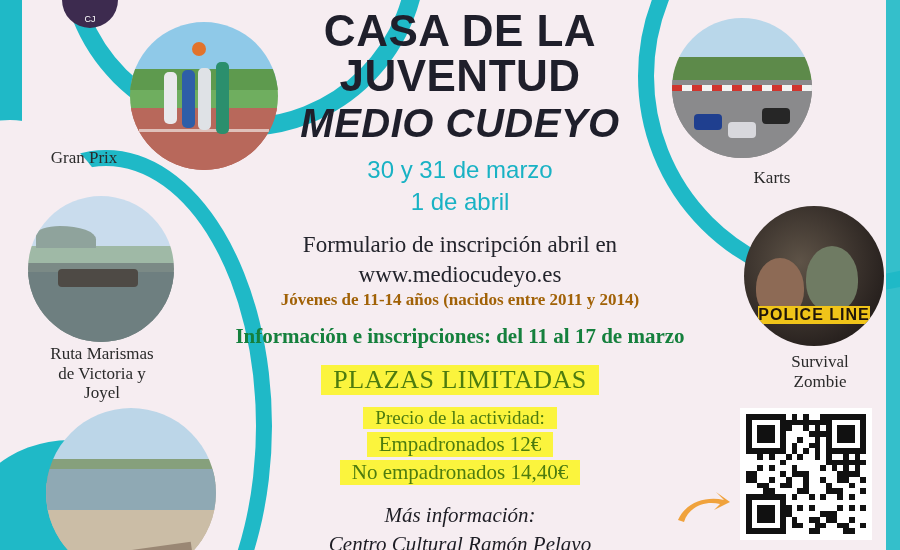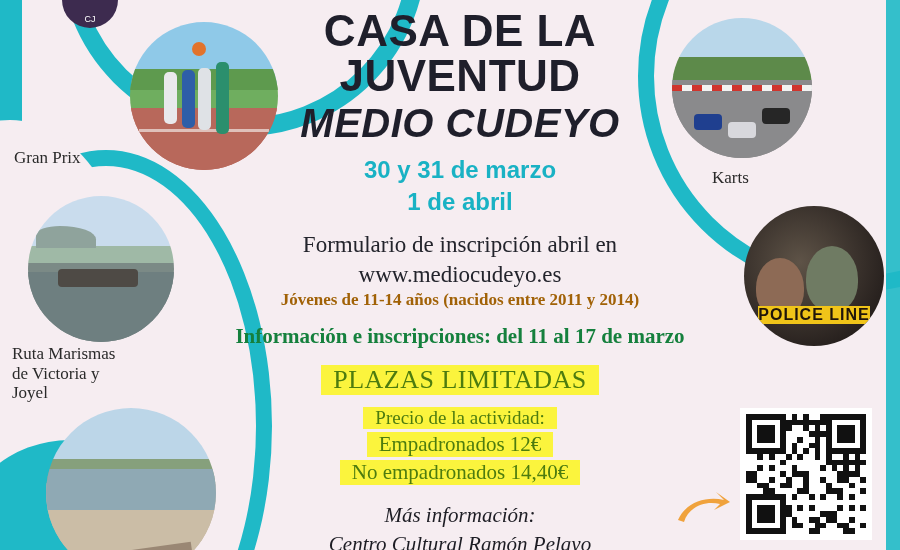--- a/index.html
+++ b/index.html
@@ -114,21 +114,21 @@
   }
 
   
   .photo {
     position: absolute;
     border-radius: 50%;
     overflow: hidden;
   }
   .photo-label {
     position: absolute;
-    text-align: left;
+    text-align: center;
     font-size: 17px;
     color: #2a2a2a;
     line-height: 1.15;
     font-family: "Liberation Serif", serif;
   }
 
   
   #photo-granprix {
     left: 130px; top: 22px; width: 148px; height: 148px;
     background: linear-gradient(#8fc9e8 0 42%, #6fae5f 42% 58%, #b9675a 58% 100%);
@@ -226,21 +226,21 @@
   .title-ital {
     font-size: 40px;
     font-weight: bold;
     font-style: italic;
     color: #1f1f2b;
     letter-spacing: 0.5px;
     margin-top: 2px;
   }
   .dates {
     color: #19b2c4;
-    font-weight: bold;
+    font-weight: normal;
     font-size: 24px;
     line-height: 1.35;
     margin-top: 8px;
   }
   .form-line {
     font-size: 23px;
     color: #23242c;
     line-height: 1.3;
     margin-top: 12px;
     font-family: "Liberation Serif", serif;
@@ -370,20 +370,24 @@
     <div class="sea"></div>
     <div class="sand"></div>
     <div class="pier"></div>
   </div>
 
   <div class="photo" id="photo-zombie">
     <div class="face1"></div>
     <div class="face2"></div>
     <div class="banner">POLICE LINE</div>
   </div>
+  <div class="photo-label" style="left:760px; top:352px; width:120px;">
+    <div>Survival</div>
+    <div>Zombie</div>
+  </div>
 
   <div class="center">
     <div class="title">CASA DE LA</div>
     <div class="title">JUVENTUD</div>
     <div class="title-ital">MEDIO CUDEYO</div>
 
     <div class="dates">
       <div>30 y 31 de marzo</div>
       <div>1 de abril</div>
     </div>

